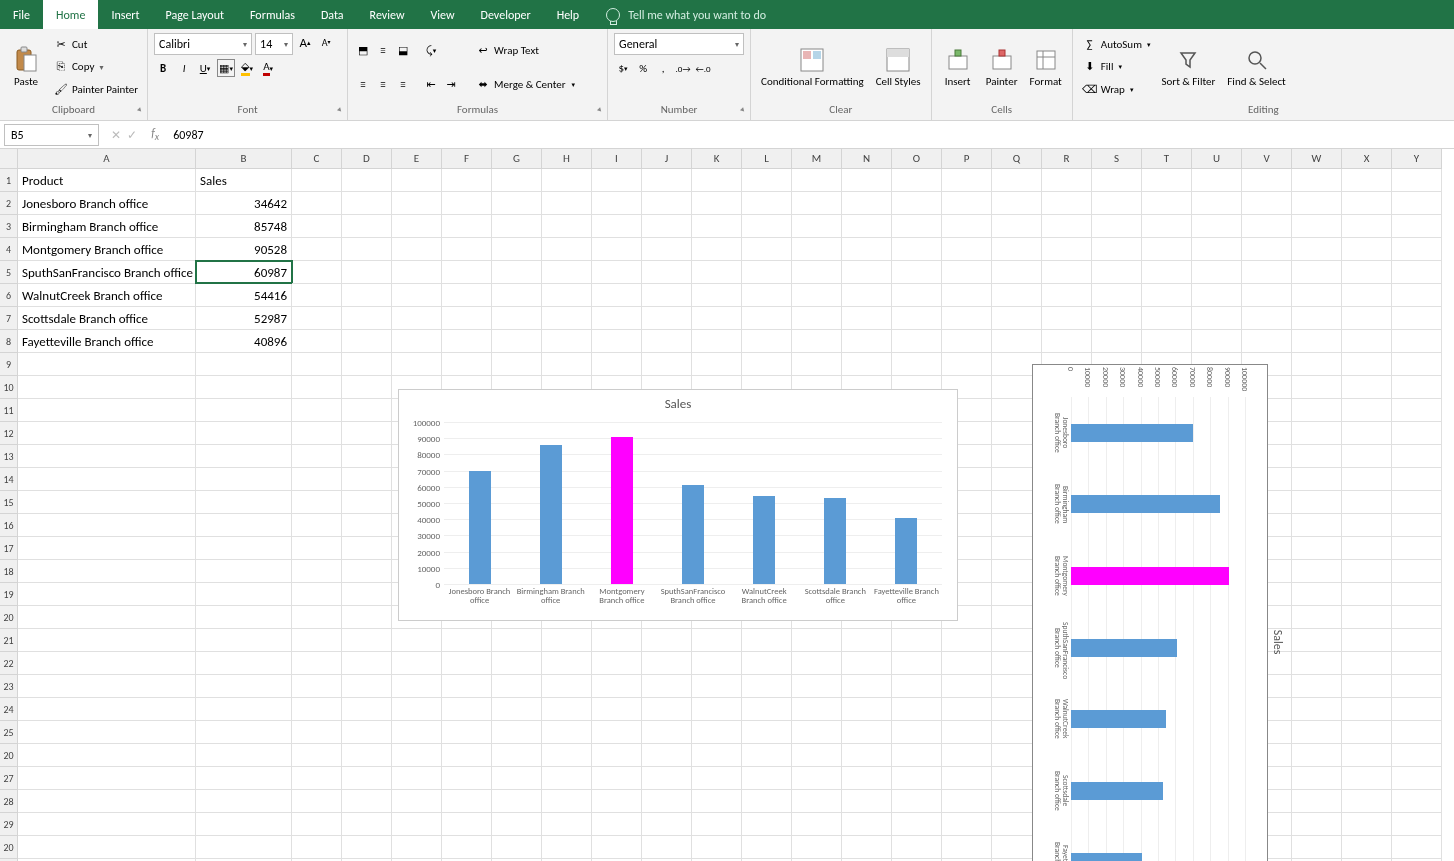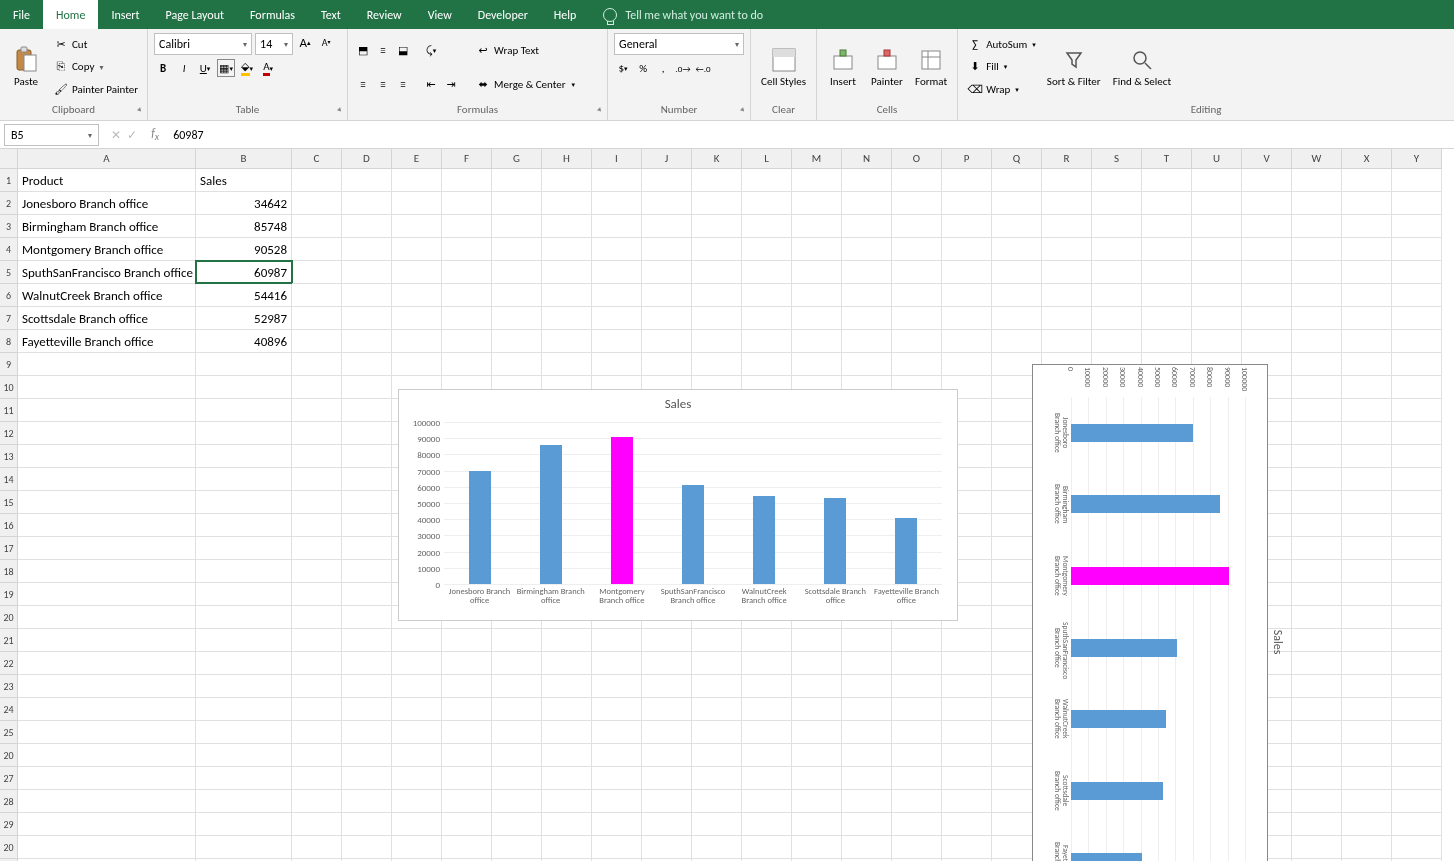--- a/index.html
+++ b/index.html
@@ -73,21 +73,21 @@
 </style>
 </head>
 <body>
 
 <div class="tabbar" id="tabbar">
     <div class="tab file">File</div>
     <div class="tab active">Home</div>
     <div class="tab">Insert</div>
     <div class="tab">Page Layout</div>
     <div class="tab">Formulas</div>
-    <div class="tab">Text</div>
+    <div class="tab">Data</div>
     <div class="tab">Review</div>
     <div class="tab">View</div>
     <div class="tab">Developer</div>
     <div class="tab">Help</div>
     <div class="tellme">
       <span class="bulb-icon"></span>
       <span>Tell me what you want to do</span>
     </div>
   </div>
 
@@ -153,21 +153,21 @@
         <div class="tinytog">
             <span style="border-bottom:3px solid #ffc000">⬙</span>
             <span style="font-size:7px">▾</span>
           </div>
         <div class="tinytog">
             <span style="border-bottom:3px solid #c00000">A</span>
             <span style="font-size:7px">▾</span>
           </div>
       </div>
     </div>
-    <div class="group-label dialog">Table</div>
+    <div class="group-label dialog">Font</div>
   </div>
 
   <div class="group" style="min-width:260px">
     <div class="group-body">
       <div class="stack">
         <div style="display:flex;gap:2px">
           <div class="tinytog">⬒</div>
           <div class="tinytog">≡</div>
           <div class="tinytog">⬓</div>
           <div style="width:6px"></div>
@@ -209,20 +209,30 @@
         <div class="tinytog">,</div>
         <div class="tinytog" style="font-size:9px">.0→</div>
         <div class="tinytog" style="font-size:9px">←.0</div>
       </div>
     </div>
     <div class="group-label dialog">Number</div>
   </div>
 
   <div class="group">
     <div class="group-body">
+      <div class="bigbtn">
+          <div class="ic">
+            <svg width="26" height="26">
+              <rect x="2" y="2" width="22" height="22" fill="#fff" stroke="#888"></rect>
+              <rect x="4" y="4" width="8" height="8" fill="#e8b5b5"></rect>
+              <rect x="14" y="4" width="8" height="8" fill="#b5d5e8"></rect>
+            </svg>
+          </div>
+          <span>Conditional Formatting</span>
+        </div>
       <div class="bigbtn">
           <div class="ic">
             <svg width="26" height="26">
               <rect x="2" y="2" width="22" height="22" fill="#fff" stroke="#888"></rect>
               <rect x="2" y="2" width="22" height="8" fill="#ddd"></rect>
             </svg>
           </div>
           <span>Cell Styles</span>
         </div>
     </div>

